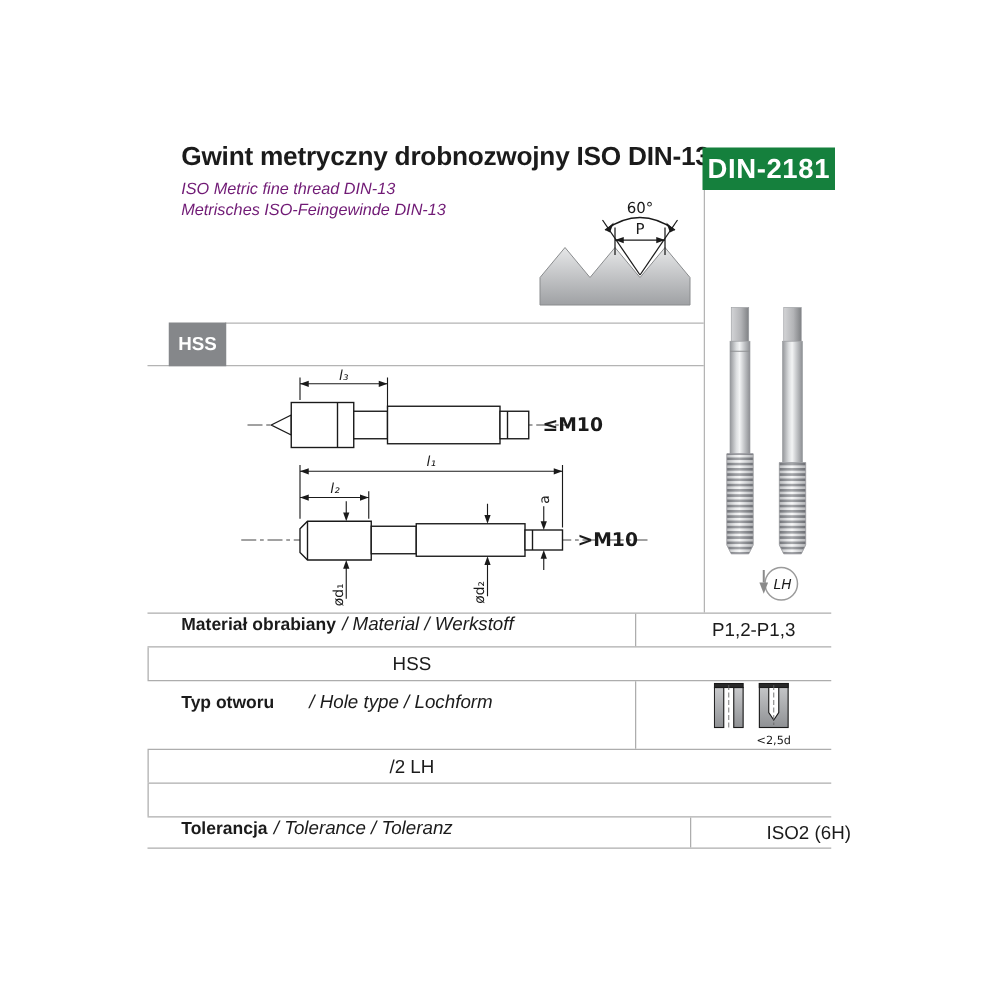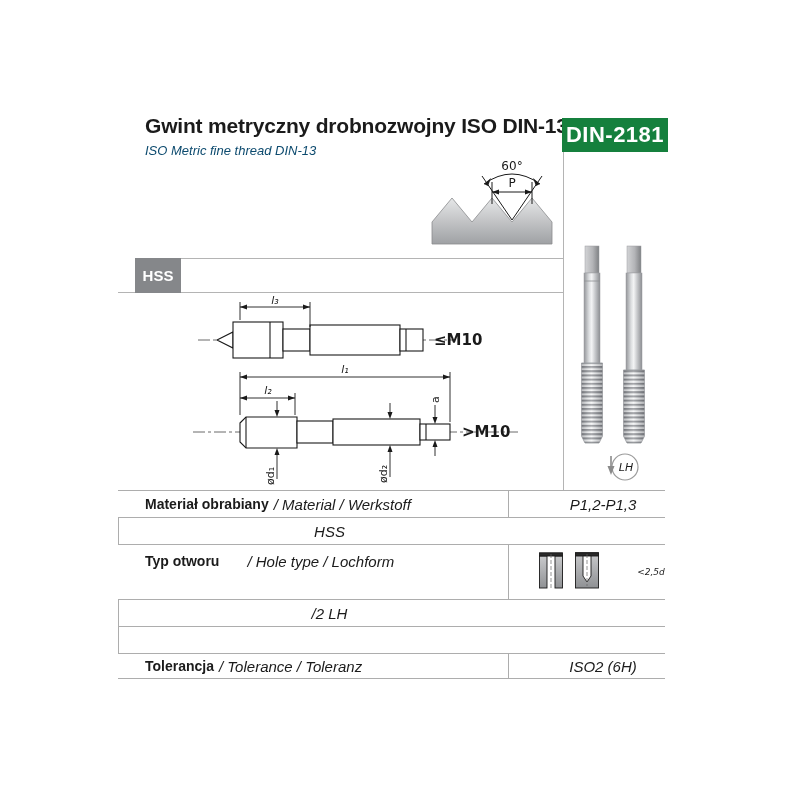--- a/index.html
+++ b/index.html
@@ -2,56 +2,57 @@
 <html><head>
 <meta charset="utf-8">
 <style>
   html,body{margin:0;padding:0;background:#fff;}
   .page{position:relative;width:800px;height:800px;background:#ffffff;overflow:hidden;
         font-family:"Liberation Sans",sans-serif;color:#1b1b1b;}
   
   .title{position:absolute;left:145px;top:114px;font-size:21px;font-weight:bold;letter-spacing:-0.2px;white-space:nowrap;}
   .std-badge{position:absolute;left:562px;top:118px;width:106px;height:34px;background:#15803d;
              color:#fff;font-size:22px;font-weight:bold;display:flex;align-items:center;justify-content:center;letter-spacing:0.5px;}
-  .sub{position:absolute;left:145px;font-size:13px;font-style:italic;color:#0c4a6e;white-space:nowrap;}
+  .sub{position:absolute;left:145px;font-size:13px;font-style:italic;color:#701a75;white-space:nowrap;}
   .sub.en{top:143px;} .sub.de{top:160px;}
   
   .rule{position:absolute;background:#b4b4b4;}
   .rule.a{left:180px;top:258px;width:383px;height:1px;}
   .rule.b{left:118px;top:292px;width:445px;height:1px;}
   .rule.v{left:563px;top:152px;width:1px;height:338px;}
   .hss-badge{position:absolute;left:135px;top:258px;width:46px;height:35px;background:#85878a;
              color:#fff;font-size:15px;font-weight:bold;display:flex;align-items:center;justify-content:center;}
   
   .profile-svg{position:absolute;left:422px;top:156px;}
   .draw-svg{position:absolute;left:118px;top:293px;}
   .photo-svg{position:absolute;left:575px;top:240px;}
   svg text{font-family:"DejaVu Sans","Liberation Sans",sans-serif;fill:#1a1a1a;}
   svg .dim-label{font-style:italic;}
   
   .spec{position:absolute;left:118px;top:490px;width:547px;}
   .row{display:grid;grid-template-columns:390px 157px;border-top:1px solid #adadad;box-sizing:border-box;}
-  .row:last-child{border-bottom:1px solid #adadad;}
+  .row:last-child{border-bottom:1px solid #adadad;gap:44px;}
   .row{height:27px;} .row.tall{height:55px;} .row.last{height:26px;}
-  .cell-l{display:flex;align-items:center;gap:5px;padding-left:27px;white-space:nowrap;}
+  .cell-l{display:flex;gap:5px;padding-left:27px;white-space:nowrap;}
   .row.tall .cell-l{align-items:flex-start;padding-top:8px;gap:28px;}
   .cell-v{border-left:1px solid #adadad;display:flex;align-items:center;justify-content:center;
-          font-size:15px;padding-left:32px;box-sizing:border-box;font-style:italic;}
+          font-size:15px;padding-left:32px;box-sizing:border-box;}
   .lbl-pl{font-size:14px;font-weight:bold;}
   .lbl-intl{font-size:15px;font-style:italic;}
-  .hole-icons{display:flex;flex-direction:row;align-items:center;line-height:0;}
+  .hole-icons{display:flex;flex-direction:column;align-items:center;line-height:0;}
 </style>
 </head>
 <body>
 
 <div class="page">
 
   <div class="title">Gwint metryczny drobnozwojny ISO DIN-13</div>
   <div class="std-badge">DIN-2181</div>
   <div class="sub en">ISO Metric fine thread DIN-13</div>
+  <div class="sub de">Metrisches ISO-Feingewinde DIN-13</div>
 
   <svg class="profile-svg" width="150" height="92" viewBox="0 0 150 92">
     <defs>
       <linearGradient id="toothGrad" x1="0" y1="0" x2="0" y2="1">
         <stop offset="0" stop-color="#e6e7e8"></stop>
           <stop offset="1" stop-color="#9fa1a4"></stop>
       </linearGradient>
     </defs>
     <polygon points="10,66 30,42 50,66 70,42 90,66 110,42 130,66 130,88 10,88" fill="url(#toothGrad)" stroke="#8a8c8e" stroke-width="0.8"></polygon>
     <g stroke="#1a1a1a" stroke-width="1" fill="none">

